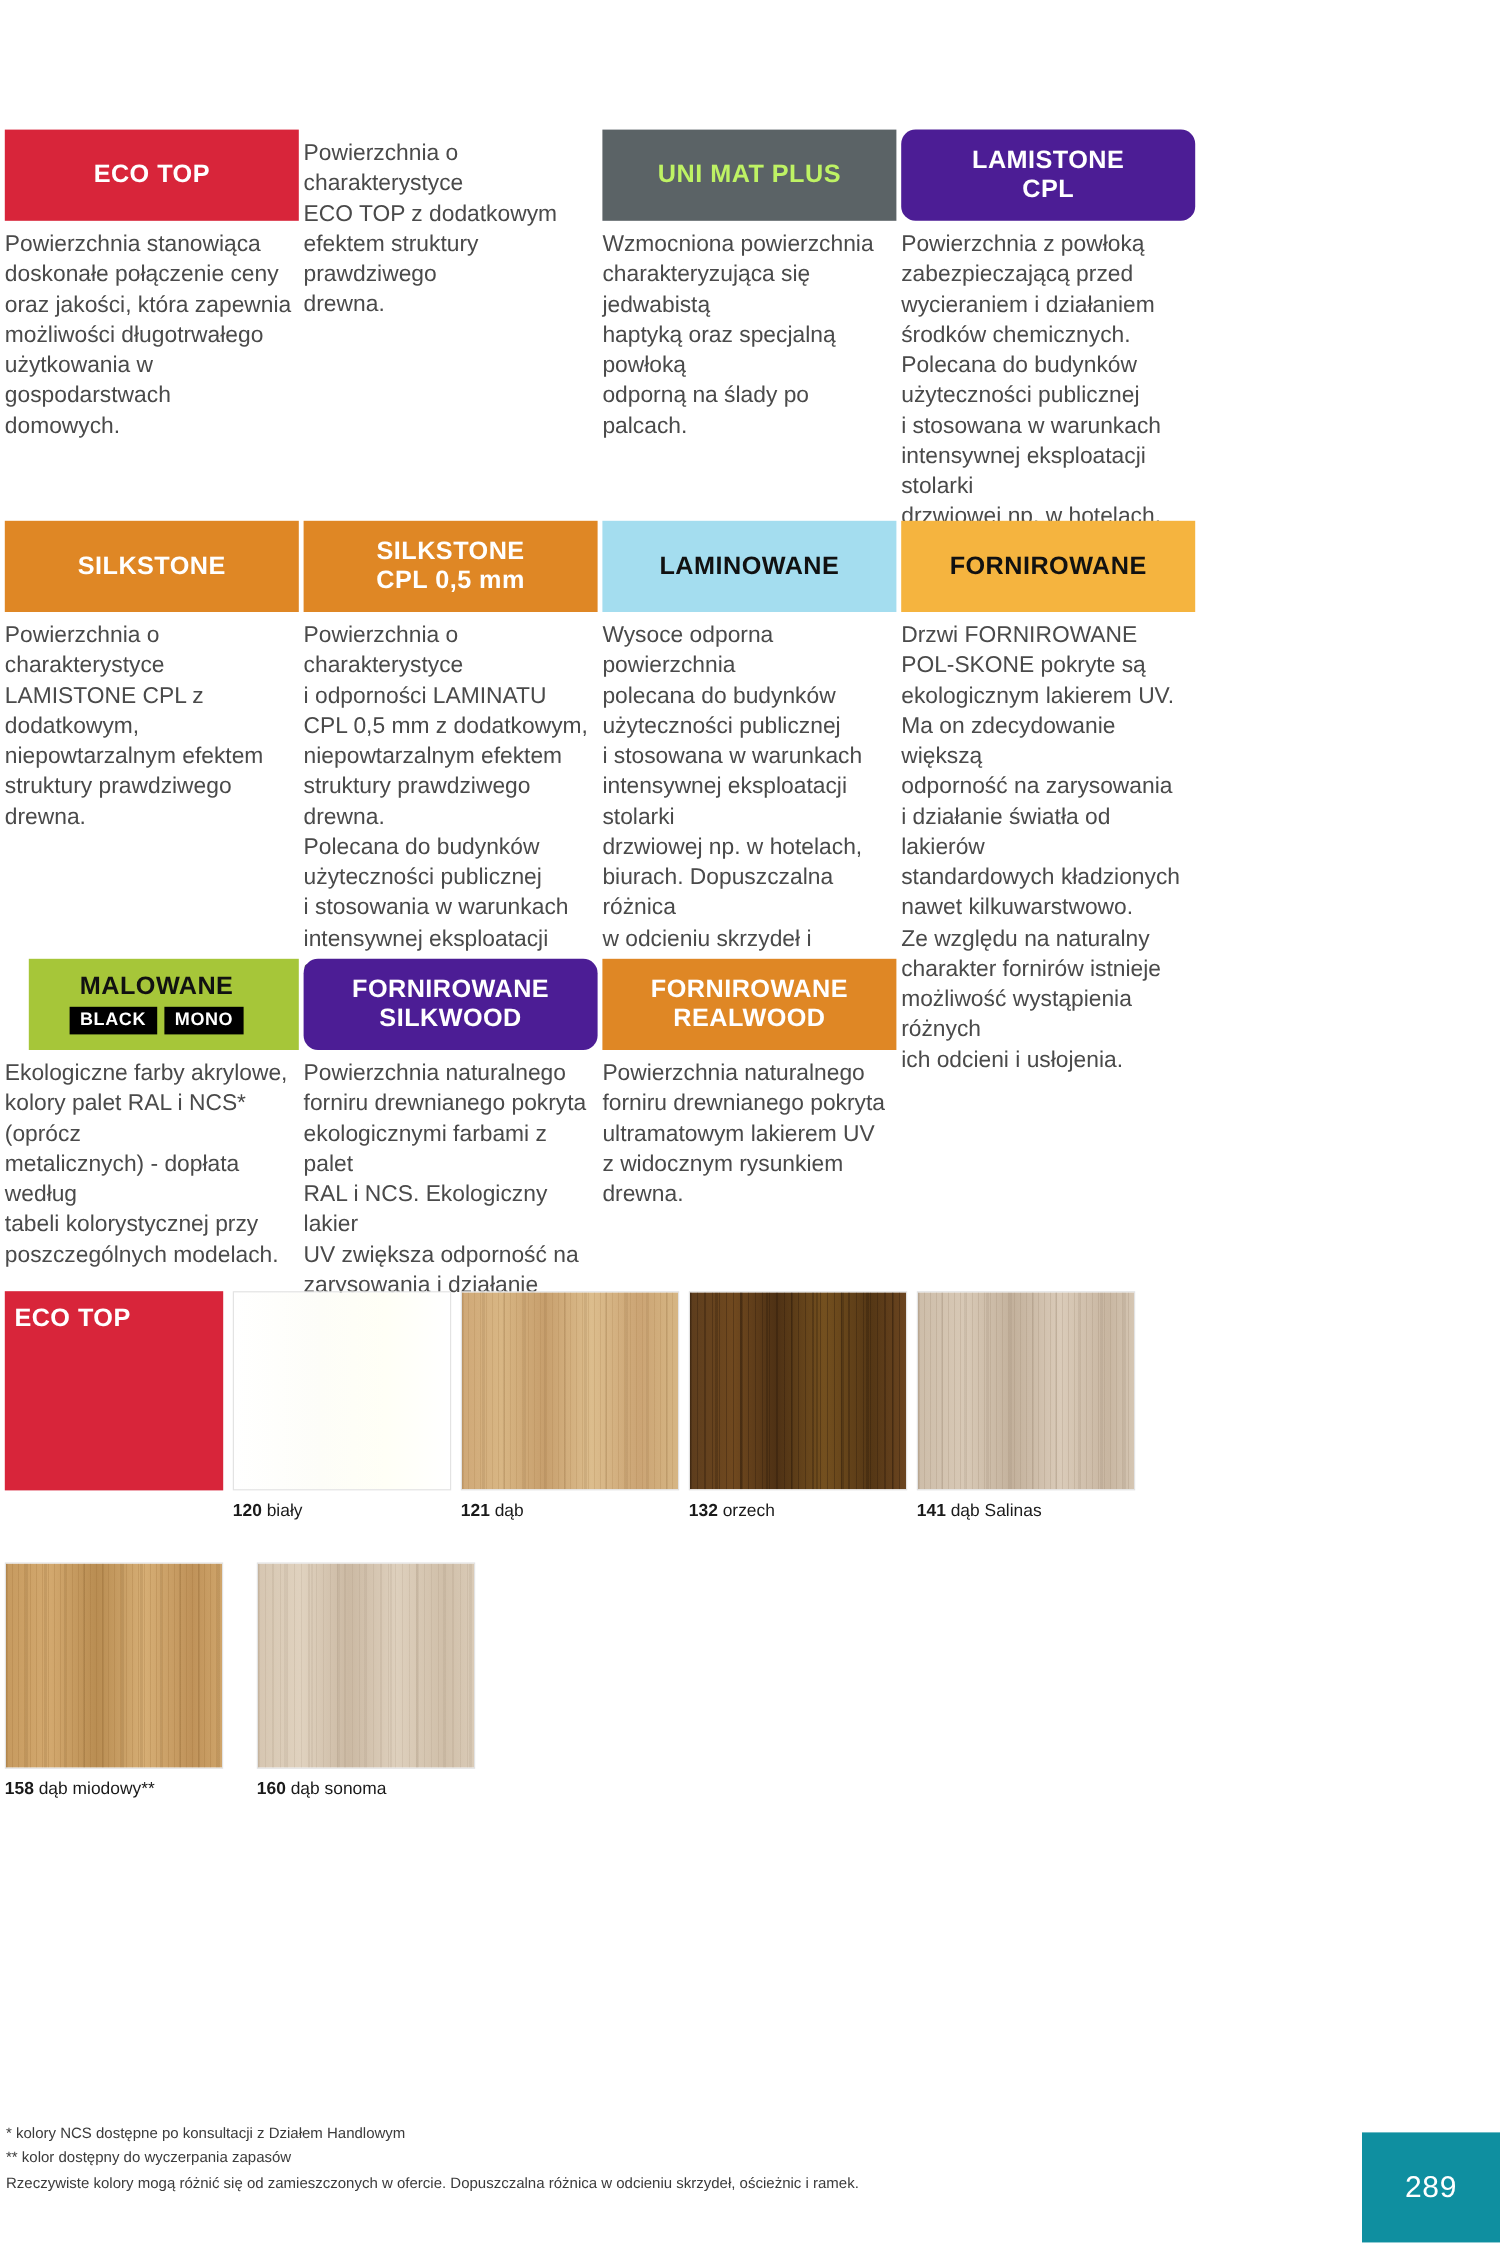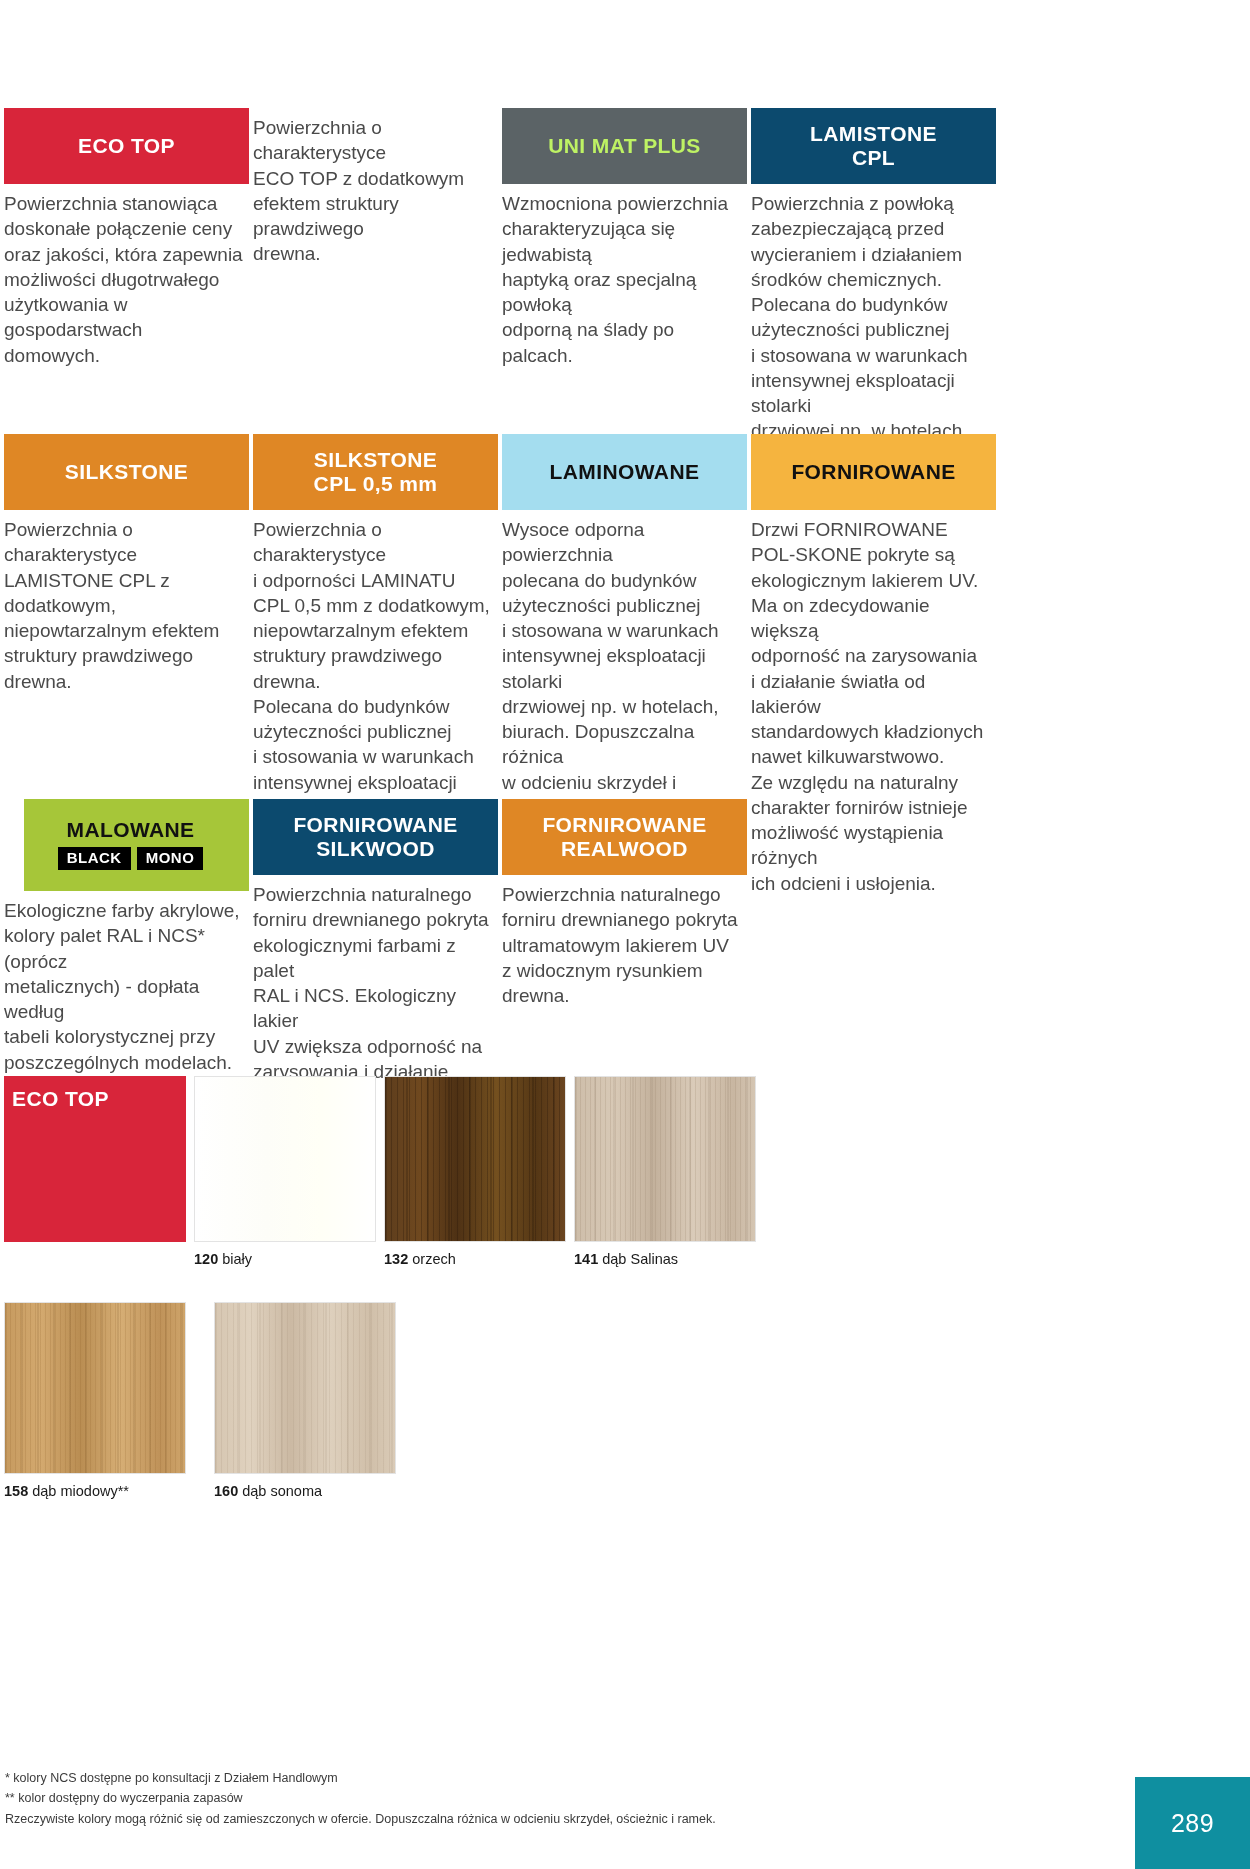--- a/index.html
+++ b/index.html
@@ -63,34 +63,34 @@
     color: #4a4a4a;
     padding-top: 7px;
     padding-right: 6px;
     white-space: pre-line;
   }
 
   
   .bg-red      { background: #d8253a; color: #ffffff; }
   .bg-maroon   { background: #9b0b3c; color: #ffffff; }
   .bg-gray     { background: #5b6366; color: #bef264; }
-  .bg-black    { background: #0c4a6e; color: #ffffff; }
+  .bg-black    { background: #4c1d95; color: #ffffff; border-radius: 12px; }
   .bg-orange   { background: #df8725; color: #ffffff; }
   .bg-skyblue  { background: #a4ddef; color: #111111; }
   .bg-amber    { background: #f5b43f; color: #111111; }
   .bg-green    { background: #a6c639; color: #111111; }
 
   
   #row-1 { top: 108px; }
   #row-2 { top: 434px; }
   #row-3 { top: 799px; }
 
   
   .malowane-head {
-    height: 92px;
+    height: 76px;
     display: flex;
     flex-direction: column;
     align-items: center;
     justify-content: center;
     gap: 5px;
     padding: 5px 12px 7px 0;
     margin-left: 20px;
   }
   .malowane-title {
     font-size: 21px;
@@ -397,20 +397,27 @@
     </div>
 
     <div class="swatch-cell">
       <div class="swatch w-white"></div>
       <div class="swatch-label">
         <b>120</b>
         <span>biały</span>
       </div>
     </div>
 
+    <div class="swatch-cell">
+      <div class="swatch w-oak"></div>
+      <div class="swatch-label">
+        <b>121</b>
+        <span>dąb</span>
+      </div>
+    </div>
 
     <div class="swatch-cell">
       <div class="swatch w-walnut"></div>
       <div class="swatch-label">
         <b>132</b>
         <span>orzech</span>
       </div>
     </div>
 
     <div class="swatch-cell">

